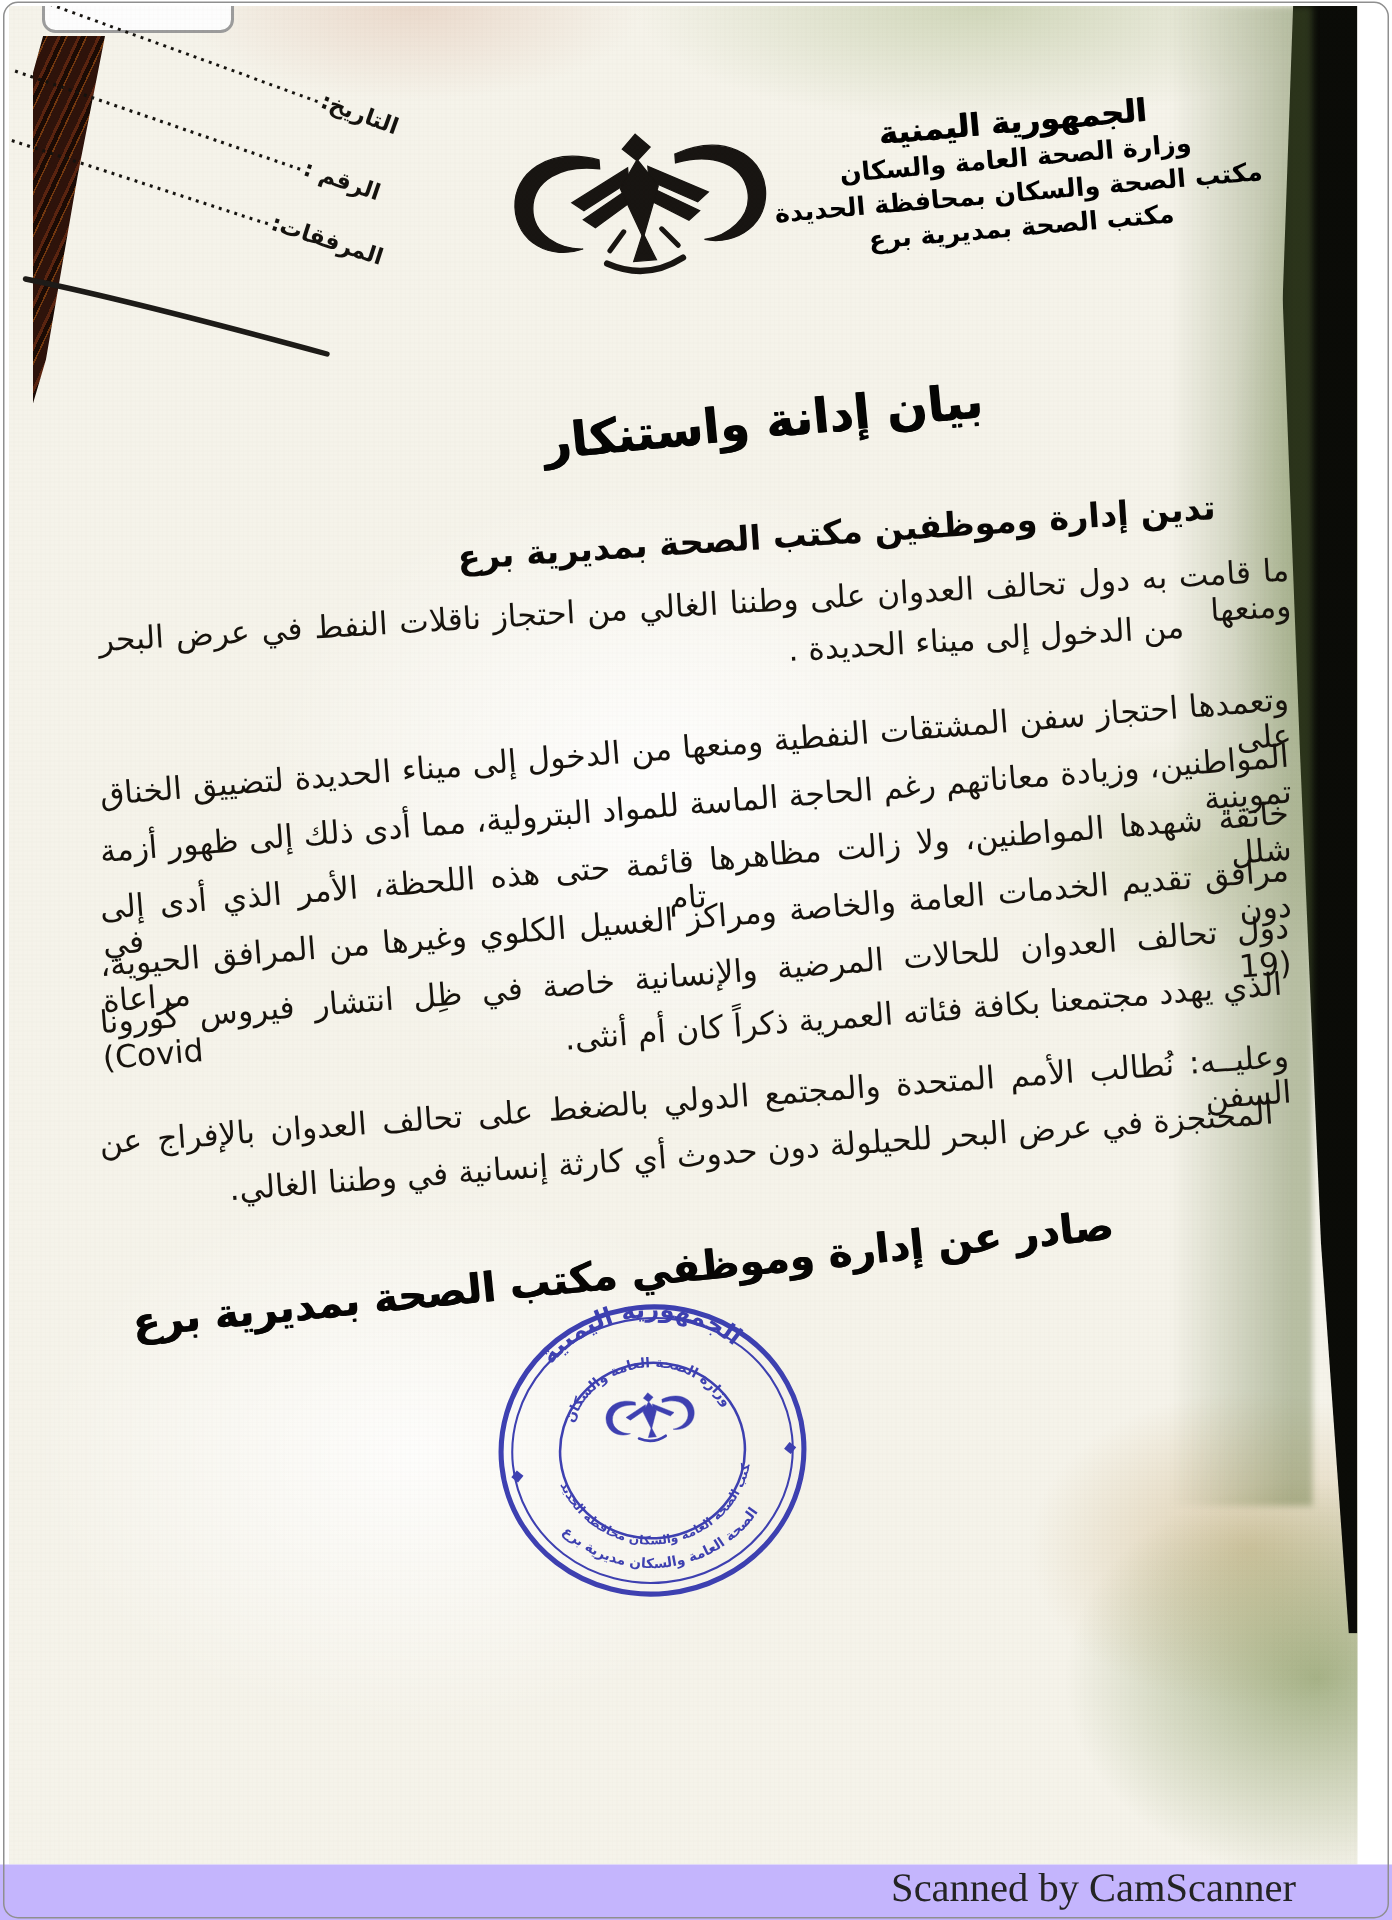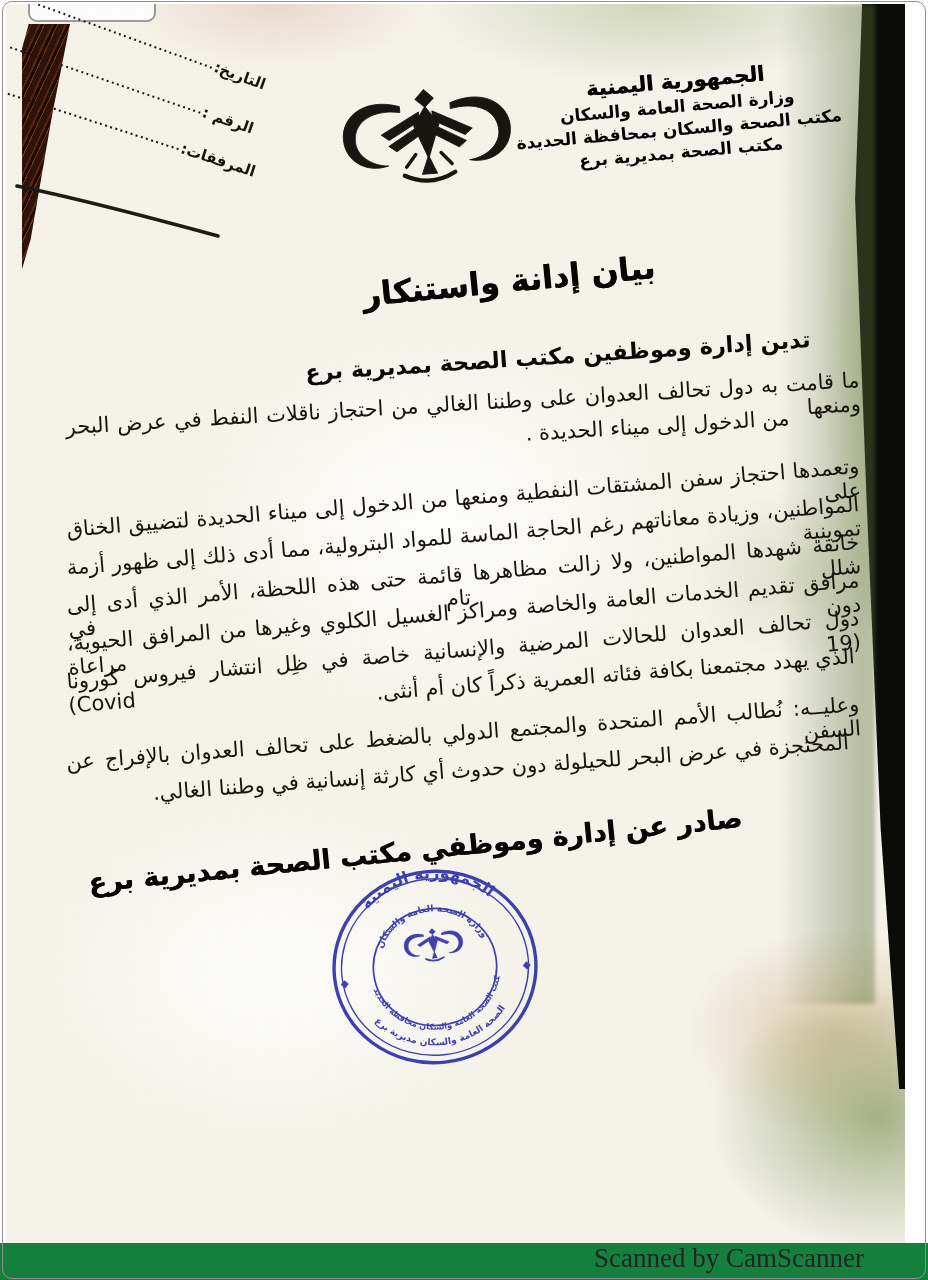--- a/index.html
+++ b/index.html
@@ -61,21 +61,21 @@
   .bline{
     position:absolute;right:45px;width:795px;direction:rtl;
     font-size:21px;color:#17130d;transform-origin:100% 50%;
     text-align:justify;text-align-last:justify;
   }
   .bline.short{text-align:right;text-align-last:right;width:auto;white-space:nowrap;}
   .closing{position:absolute;right:163px;top:798px;font-size:27px;font-weight:bold;color:#070605;transform:rotate(-5.7deg);transform-origin:100% 50%;white-space:nowrap;text-shadow:0.5px 0 #070605;}
   .stamp{position:absolute;left:322px;top:862px;width:214px;height:202px;transform:rotate(-6deg);opacity:.9;}
   .swoosh{position:absolute;left:8px;top:166px;width:210px;height:80px;}
   .emblem{position:absolute;right:385px;top:78px;width:186px;height:106px;transform:rotate(-4.5deg);}
-  .credit-bar{position:absolute;left:0;bottom:0;width:928px;height:37px;background:#15803d;z-index:40;}
+  .credit-bar{position:absolute;left:0;bottom:0;width:928px;height:37px;background:#c4b5fd;z-index:40;}
   .credit{
     position:absolute;right:64px;top:0px;font-family:"Liberation Serif",serif;
     font-size:27px;color:#242424;white-space:nowrap;
   }
 </style>
 </head>
 <body>
 
 <div class="photo">
   <div class="dark-band"></div>

